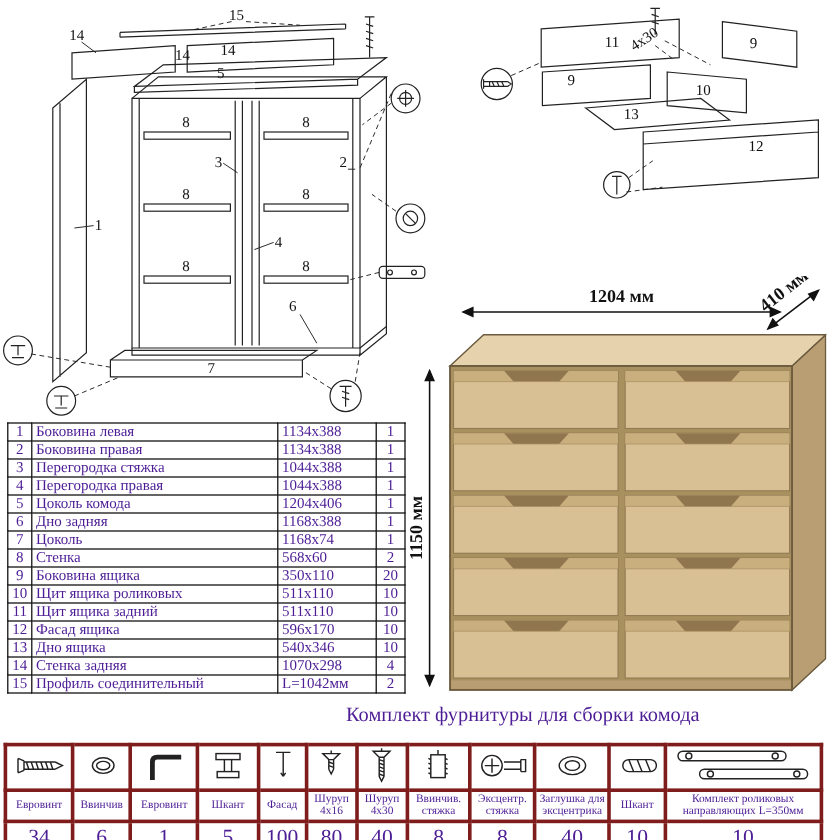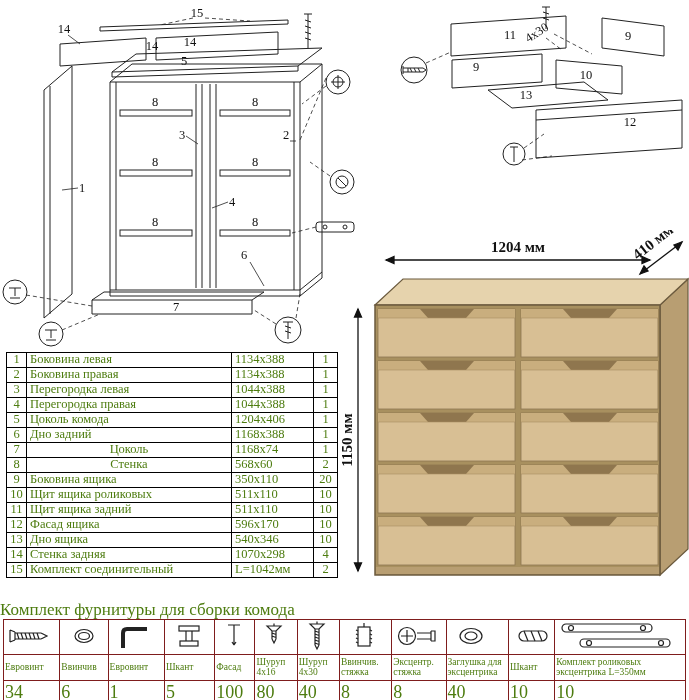--- a/index.html
+++ b/index.html
@@ -1,31 +1,31 @@
 <!DOCTYPE html>
 <html style="--wood: #d8bf94; --wood-light: #e6d3ad; --wood-dark: #b89e72; --wood-edge: #6b5a3e; --line: #1b1b1b;"><head>
 <meta charset="utf-8">
 <style>
   *{margin:0;padding:0;box-sizing:border-box}
   html,body{background:#fff}
   .page{position:relative;width:689px;height:700px;background:#fff;overflow:hidden;
-        font-family:"Liberation Serif",serif;color:#4d7c0f}
+        font-family:"Liberation Serif",serif;color:#4c1d95}
   .dia{position:absolute}
   svg text{font-family:"Liberation Serif",serif;font-size:12.5px;fill:#111}
   svg text.dim{font-size:15px;font-weight:bold}
   table{border-collapse:collapse}
   .parts{position:absolute;left:6px;top:352px;width:332px;font-size:12.5px}
   .parts td{border:1px solid #000;padding:0 3px;height:15px;line-height:1.05;white-space:nowrap}
   .parts td.num{width:20px;text-align:center;padding:0 1px}
   .parts td.size{width:82px}
   .parts td.qty{width:24px;text-align:center;padding:0 1px}
-  .parts td.c{text-align:center}
-  .hw-title{position:absolute;left:0;top:600px;width:583px;text-align:left;font-size:17px}
+  .parts td.c{text-align:left}
+  .hw-title{position:absolute;left:0;top:586px;width:583px;text-align:right;font-size:17px}
   .hw{position:absolute;left:3px;top:619px;width:683px;table-layout:fixed;font-size:9.5px}
-  .hw td{border:1px solid #7f1d1d;vertical-align:middle;padding:1px;overflow:hidden}
+  .hw td{border:3px solid #7f1d1d;text-align:center;vertical-align:middle;padding:1px;overflow:hidden}
   .hw tr.icons td{height:34px}
   .hw tr.names td{height:26px;line-height:1.05}
   .hw tr.qtys td{height:16px;font-size:18px}
   .ico{stroke:#222;fill:none;stroke-width:1.2}
 </style>
 </head>
 <body>
 
 <div class="page">
 
@@ -214,39 +214,39 @@
           <td class="qty">1</td>
         </tr>
       <tr>
           <td class="num">2</td>
           <td>Боковина правая</td>
           <td class="size">1134x388</td>
           <td class="qty">1</td>
         </tr>
       <tr>
           <td class="num">3</td>
-          <td>Перегородка левая</td>
+          <td>Перегородка стяжка</td>
           <td class="size">1044x388</td>
           <td class="qty">1</td>
         </tr>
       <tr>
           <td class="num">4</td>
           <td>Перегородка правая</td>
           <td class="size">1044x388</td>
           <td class="qty">1</td>
         </tr>
       <tr>
           <td class="num">5</td>
           <td>Цоколь комода</td>
           <td class="size">1204x406</td>
           <td class="qty">1</td>
         </tr>
       <tr>
           <td class="num">6</td>
-          <td>Дно задний</td>
+          <td>Дно задняя</td>
           <td class="size">1168x388</td>
           <td class="qty">1</td>
         </tr>
       <tr>
           <td class="num">7</td>
           <td class="c">Цоколь</td>
           <td class="size">1168x74</td>
           <td class="qty">1</td>
         </tr>
       <tr>
@@ -286,21 +286,21 @@
           <td class="qty">10</td>
         </tr>
       <tr>
           <td class="num">14</td>
           <td>Стенка задняя</td>
           <td class="size">1070x298</td>
           <td class="qty">4</td>
         </tr>
       <tr>
           <td class="num">15</td>
-          <td>Комплект соединительный</td>
+          <td>Профиль соединительный</td>
           <td class="size">L=1042мм</td>
           <td class="qty">2</td>
         </tr>
     </tbody>
   </table>
 
   <div class="hw-title">Комплект фурнитуры для сборки комода</div>
 
   <table class="hw">
     <colgroup>
@@ -385,21 +385,21 @@
         <td>Ввинчив</td>
         <td>Евровинт</td>
         <td>Шкант</td>
         <td>Фасад</td>
         <td>Шуруп 4x16</td>
         <td>Шуруп 4x30</td>
         <td>Ввинчив. стяжка</td>
         <td>Эксцентр. стяжка</td>
         <td>Заглушка для эксцентрика</td>
         <td>Шкант</td>
-        <td>Комплект роликовых эксцентрика L=350мм</td>
+        <td>Комплект роликовых направляющих L=350мм</td>
       </tr>
       <tr class="qtys">
         <td>34</td>
         <td>6</td>
         <td>1</td>
         <td>5</td>
         <td>100</td>
         <td>80</td>
         <td>40</td>
         <td>8</td>

